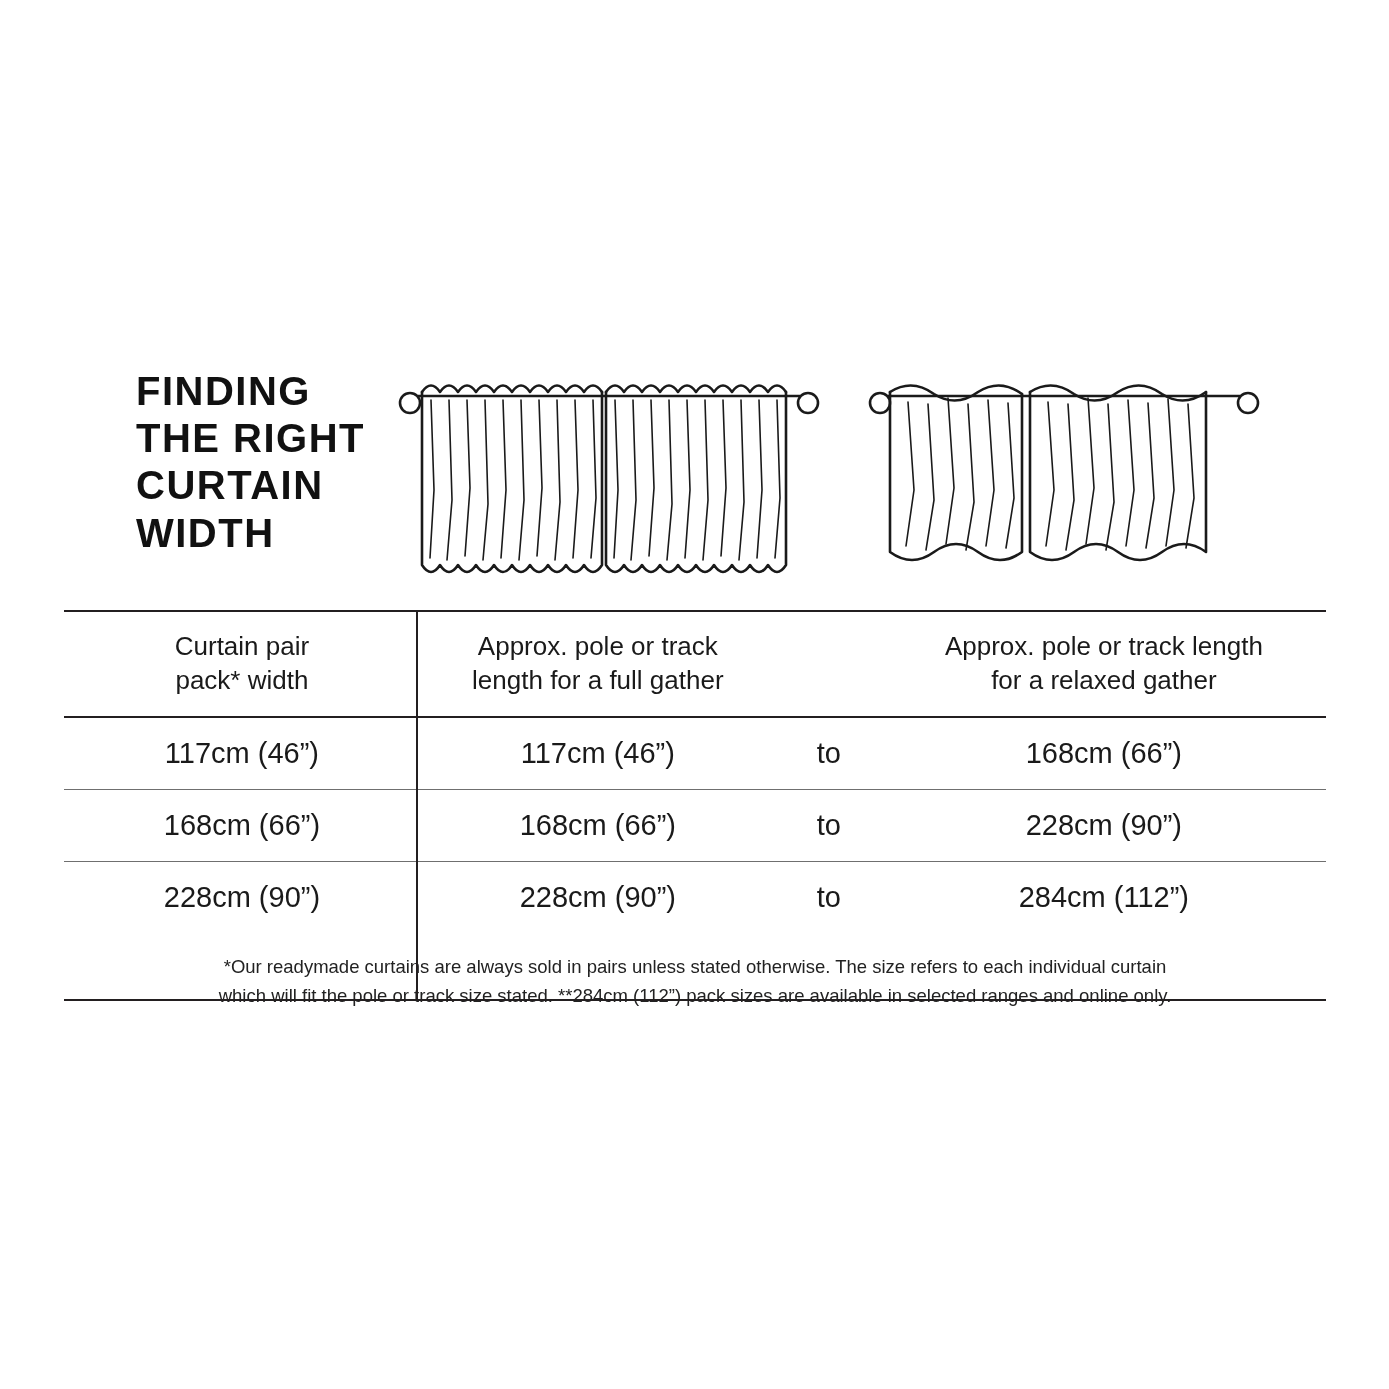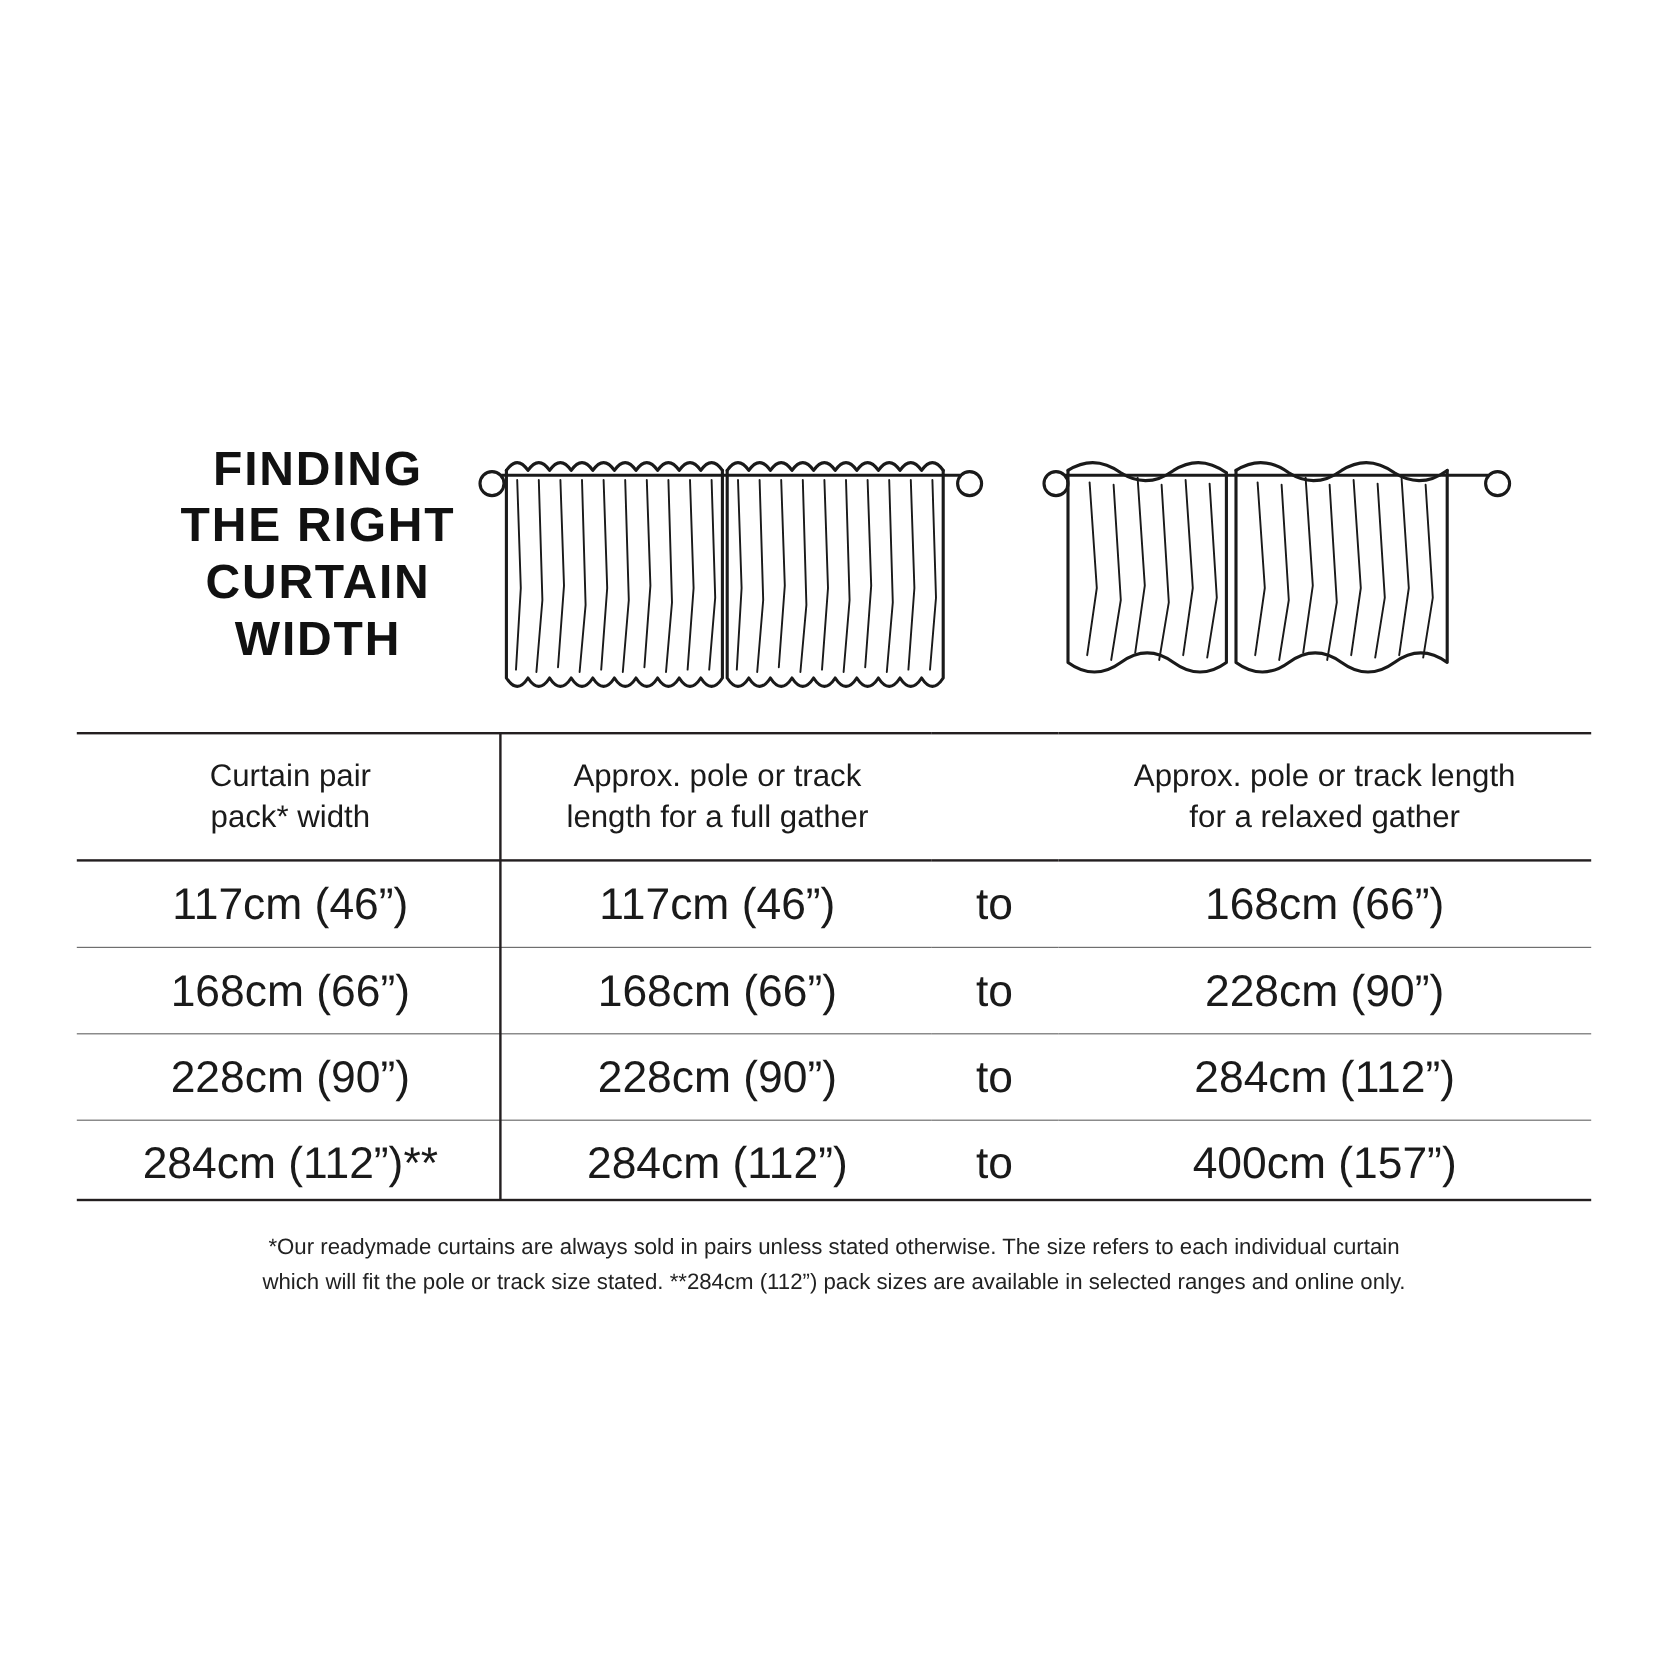--- a/index.html
+++ b/index.html
@@ -38,21 +38,20 @@
     padding-left: 72px;
     box-sizing: border-box;
     font-size: 40px;
     line-height: 1.18;
     font-weight: bold;
     letter-spacing: 1.5px;
     text-transform: uppercase;
     color: #111111;
     padding-top: 8px;
     white-space: pre-line;
-    text-align: center;
   }
   .illus {
     flex: 1;
     display: flex;
     align-items: flex-start;
     justify-content: flex-start;
     gap: 40px;
     padding-top: 10px;
   }
 
@@ -70,21 +69,21 @@
     font-weight: normal;
   }
   table.widths tr.head th {
     font-size: 26px;
     line-height: 1.3;
     height: 104px;
     color: #1a1a1a;
     white-space: pre-line;
   }
   table.widths tr.row td {
-    font-size: 37px;
+    font-size: 29px;
     height: 71px;
     color: #1a1a1a;
   }
   table.widths tr.row td.thin {
     border-top: 1px solid #6f6f6f;
   }
   .col-pack { width: 28.2%; }
   .col-full { width: 28.2%; }
   .col-to   { width: 8.4%; }
   .col-relaxed { width: 35.2%; }
@@ -235,26 +234,20 @@
         <td class="thin">168cm (66”)</td>
         <td class="thin">to</td>
         <td class="thin">228cm (90”)</td>
       </tr>
       <tr class="row">
         <td class="thin">228cm (90”)</td>
         <td class="thin">228cm (90”)</td>
         <td class="thin">to</td>
         <td class="thin">284cm (112”)</td>
       </tr>
-      <tr class="row">
-        <td class="thin">284cm (112”)**</td>
-        <td class="thin">284cm (112”)</td>
-        <td class="thin">to</td>
-        <td class="thin">400cm (157”)</td>
-      </tr>
     </tbody>
       </table>
 
     <div class="vline"></div>
     <div class="bottomline"></div>
 
     <div class="footnote">*Our readymade curtains are always sold in pairs unless stated otherwise. The size refers to each individual curtain
 which will fit the pole or track size stated. **284cm (112”) pack sizes are available in selected ranges and online only.</div>
   </div>
 </div>

